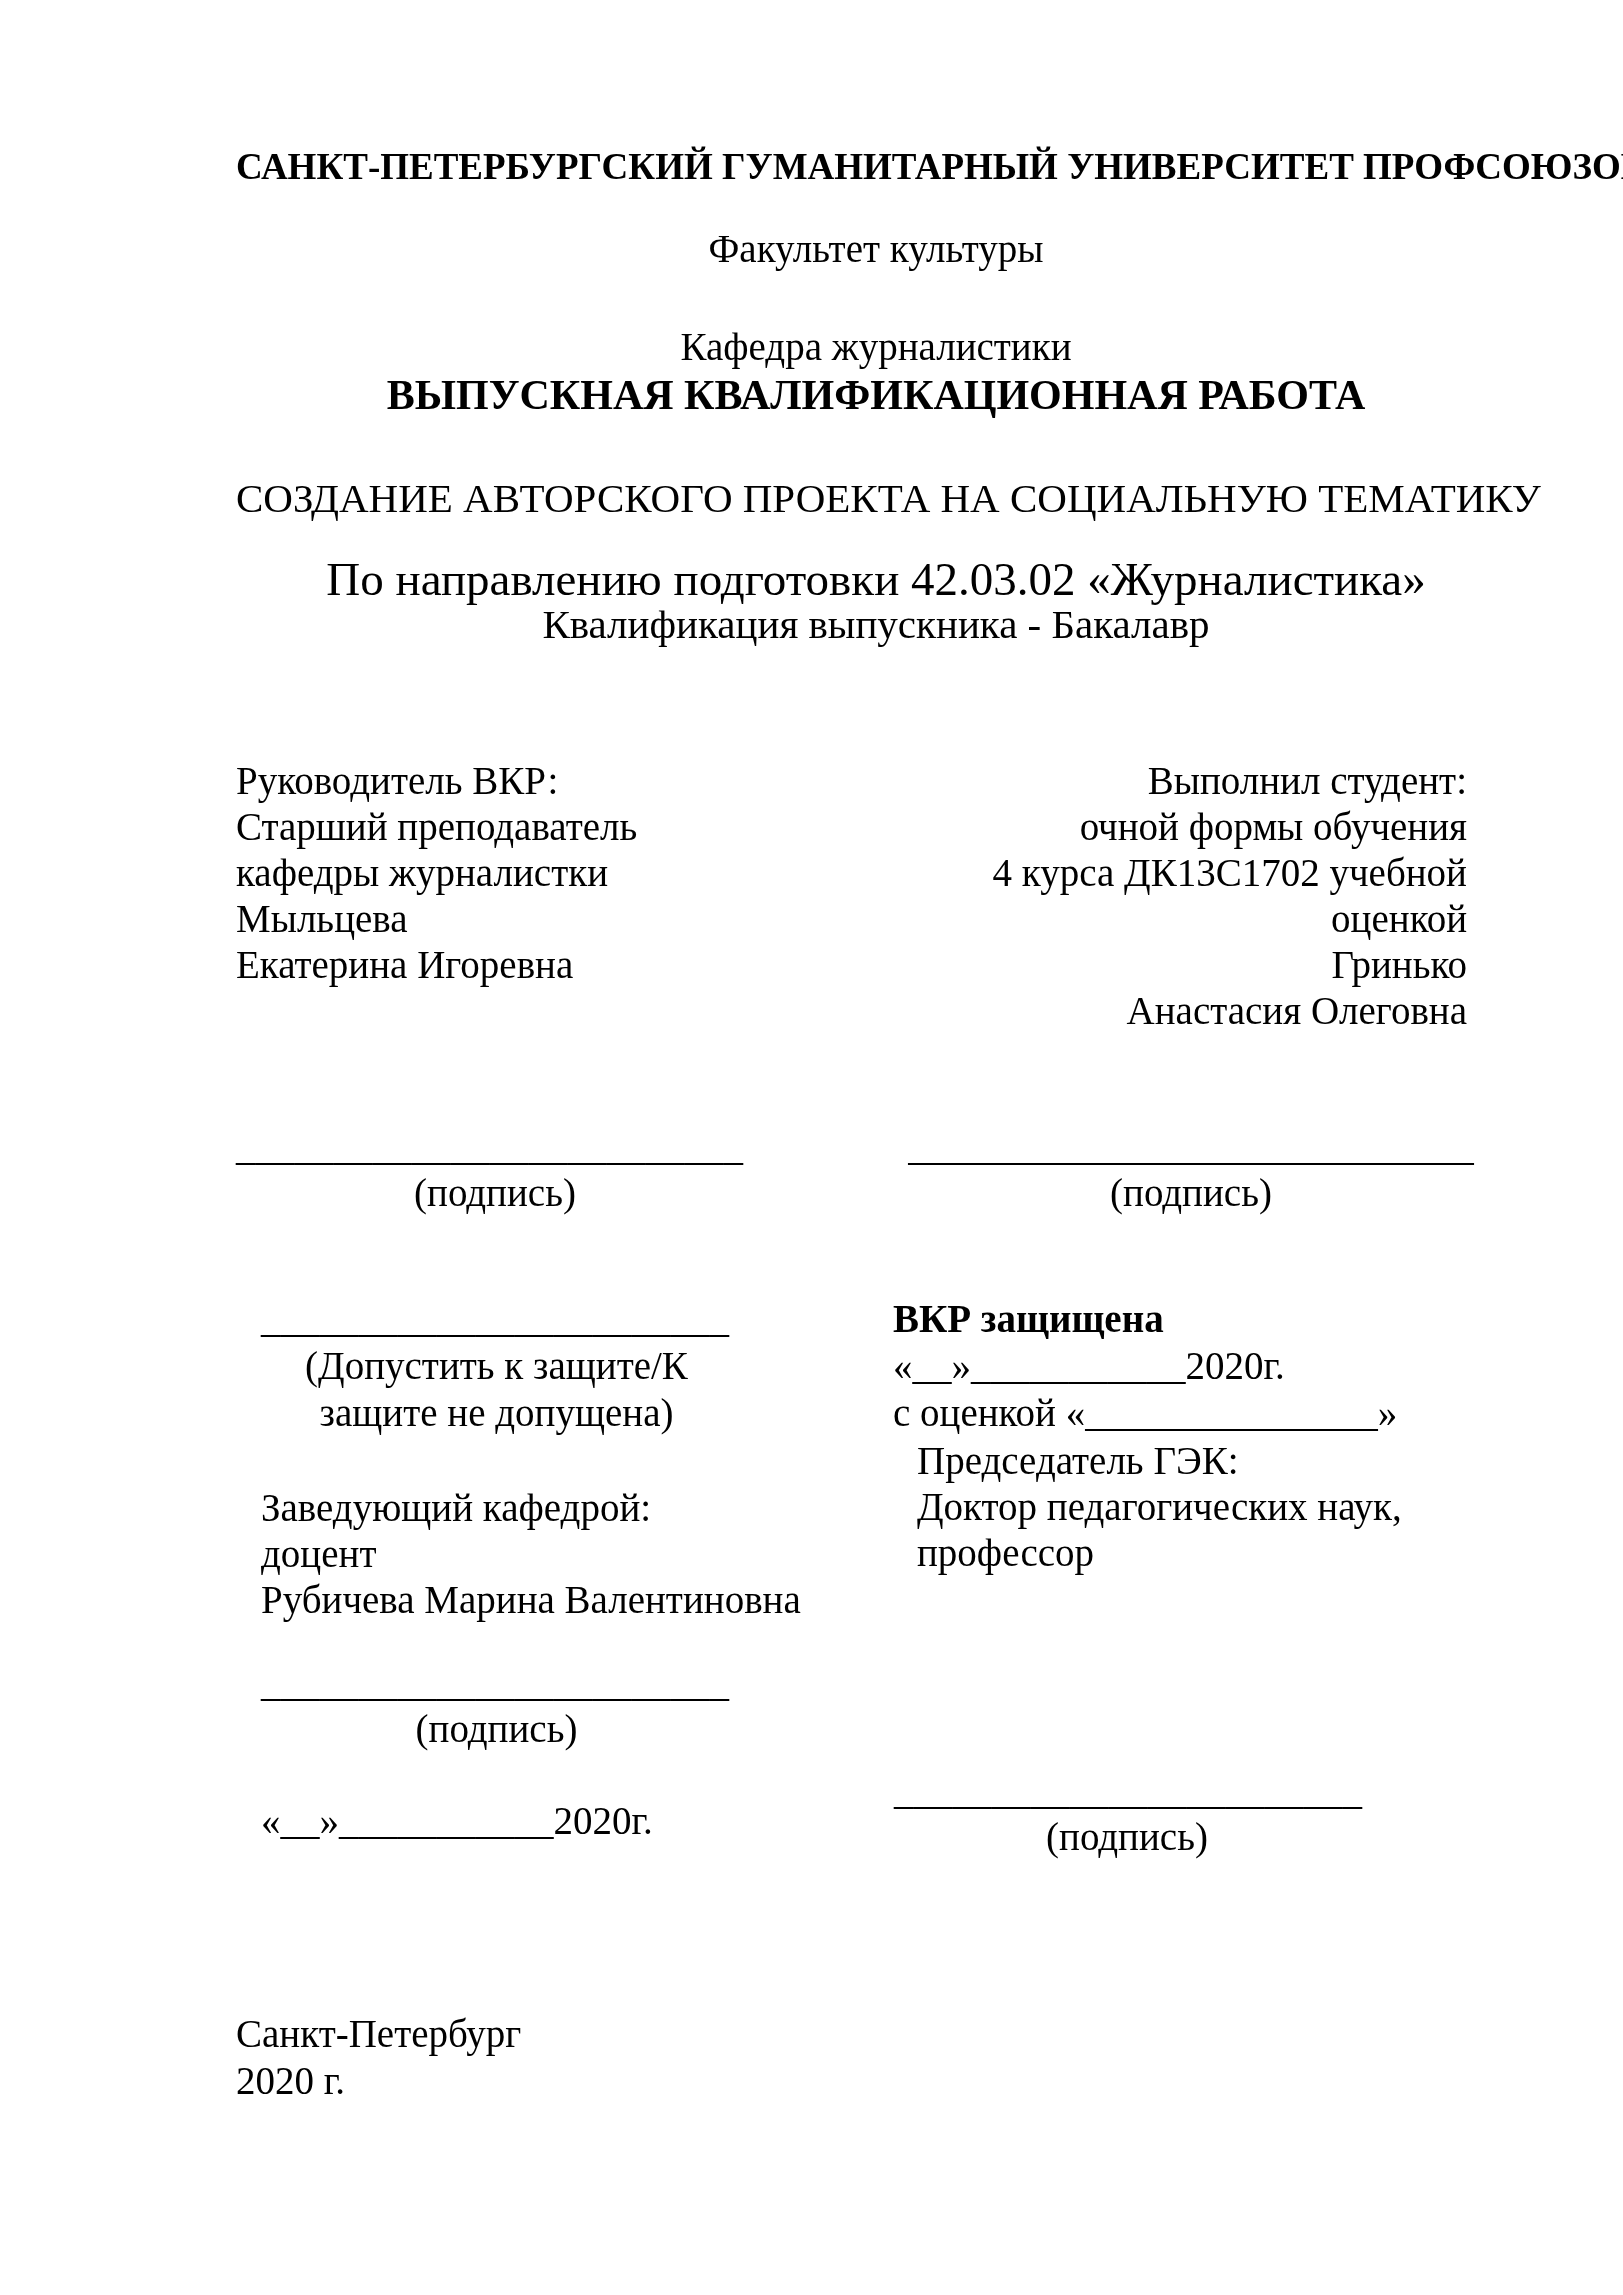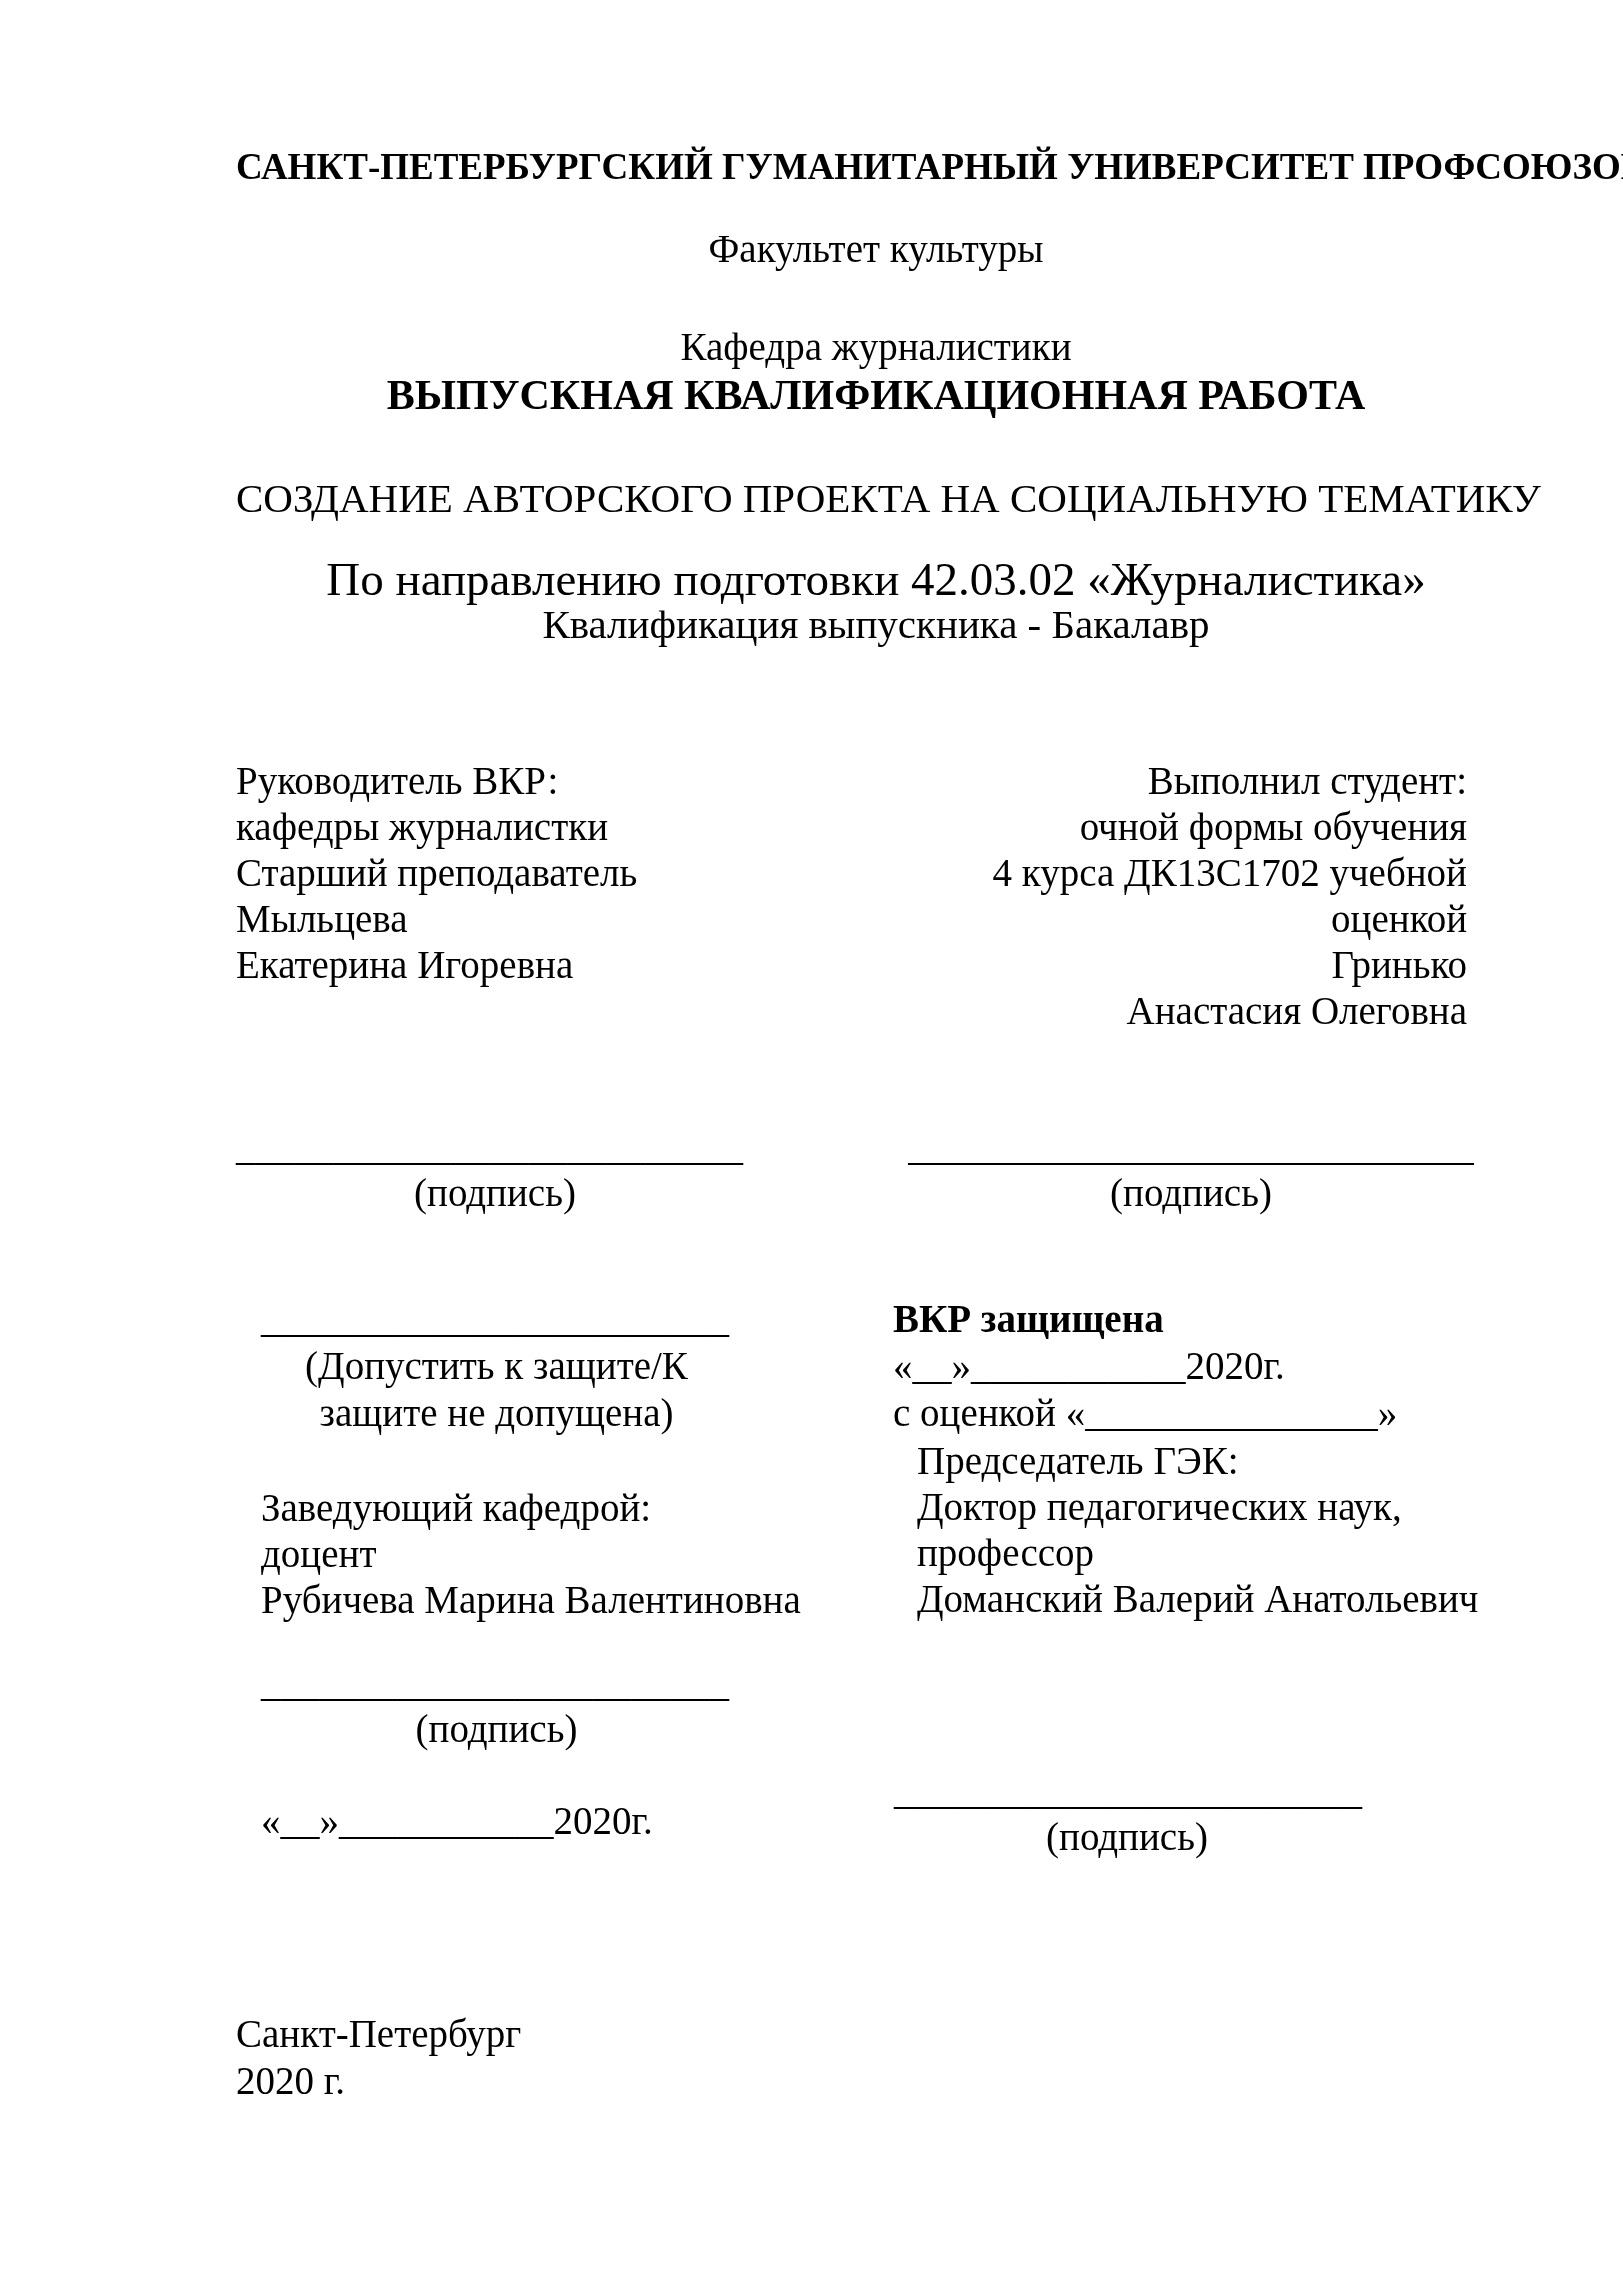--- a/index.html
+++ b/index.html
@@ -65,22 +65,22 @@
   <div class="abs center-line l-univ">САНКТ-ПЕТЕРБУРГСКИЙ ГУМАНИТАРНЫЙ УНИВЕРСИТЕТ ПРОФСОЮЗОВ</div>
   <div class="abs center-line l-fac">Факультет культуры</div>
   <div class="abs center-line l-dep">Кафедра журналистики</div>
   <div class="abs center-line l-work">ВЫПУСКНАЯ КВАЛИФИКАЦИОННАЯ РАБОТА</div>
   <div class="abs center-line l-topic">СОЗДАНИЕ АВТОРСКОГО ПРОЕКТА НА СОЦИАЛЬНУЮ ТЕМАТИКУ</div>
   <div class="abs center-line l-dir">По направлению подготовки 42.03.02  «Журналистика»</div>
   <div class="abs center-line l-qual">Квалификация выпускника - Бакалавр</div>
 
   <div class="abs sup-block">
     <div>Руководитель ВКР:</div>
+    <div>Старший преподаватель</div>
     <div>кафедры журналистки</div>
-    <div>Старший преподаватель</div>
     <div>Мыльцева</div>
     <div>Екатерина Игоревна</div>
   </div>
 
   <div class="abs stu-block">
     <div>Выполнил студент:</div>
     <div>очной формы обучения</div>
     <div>4 курса ДК13С1702 учебной</div>
     <div>оценкой</div>
     <div>Гринько</div>
@@ -111,21 +111,20 @@
   <div class="abs head-block">
     <div>Заведующий кафедрой:</div>
     <div>доцент</div>
     <div>Рубичева Марина Валентиновна</div>
   </div>
 
   <div class="abs chair-block">
     <div>Председатель ГЭК:</div>
     <div>Доктор педагогических наук,</div>
     <div>профессор</div>
-    <div>Доманский Валерий Анатольевич</div>
   </div>
 
   <div class="abs head-sign">
     <div class="uline">________________________</div>
     <div class="cap">(подпись)</div>
     <div class="date uline">«__»___________2020г.</div>
   </div>
 
   <div class="abs chair-sign">
     <div class="uline">________________________</div>

